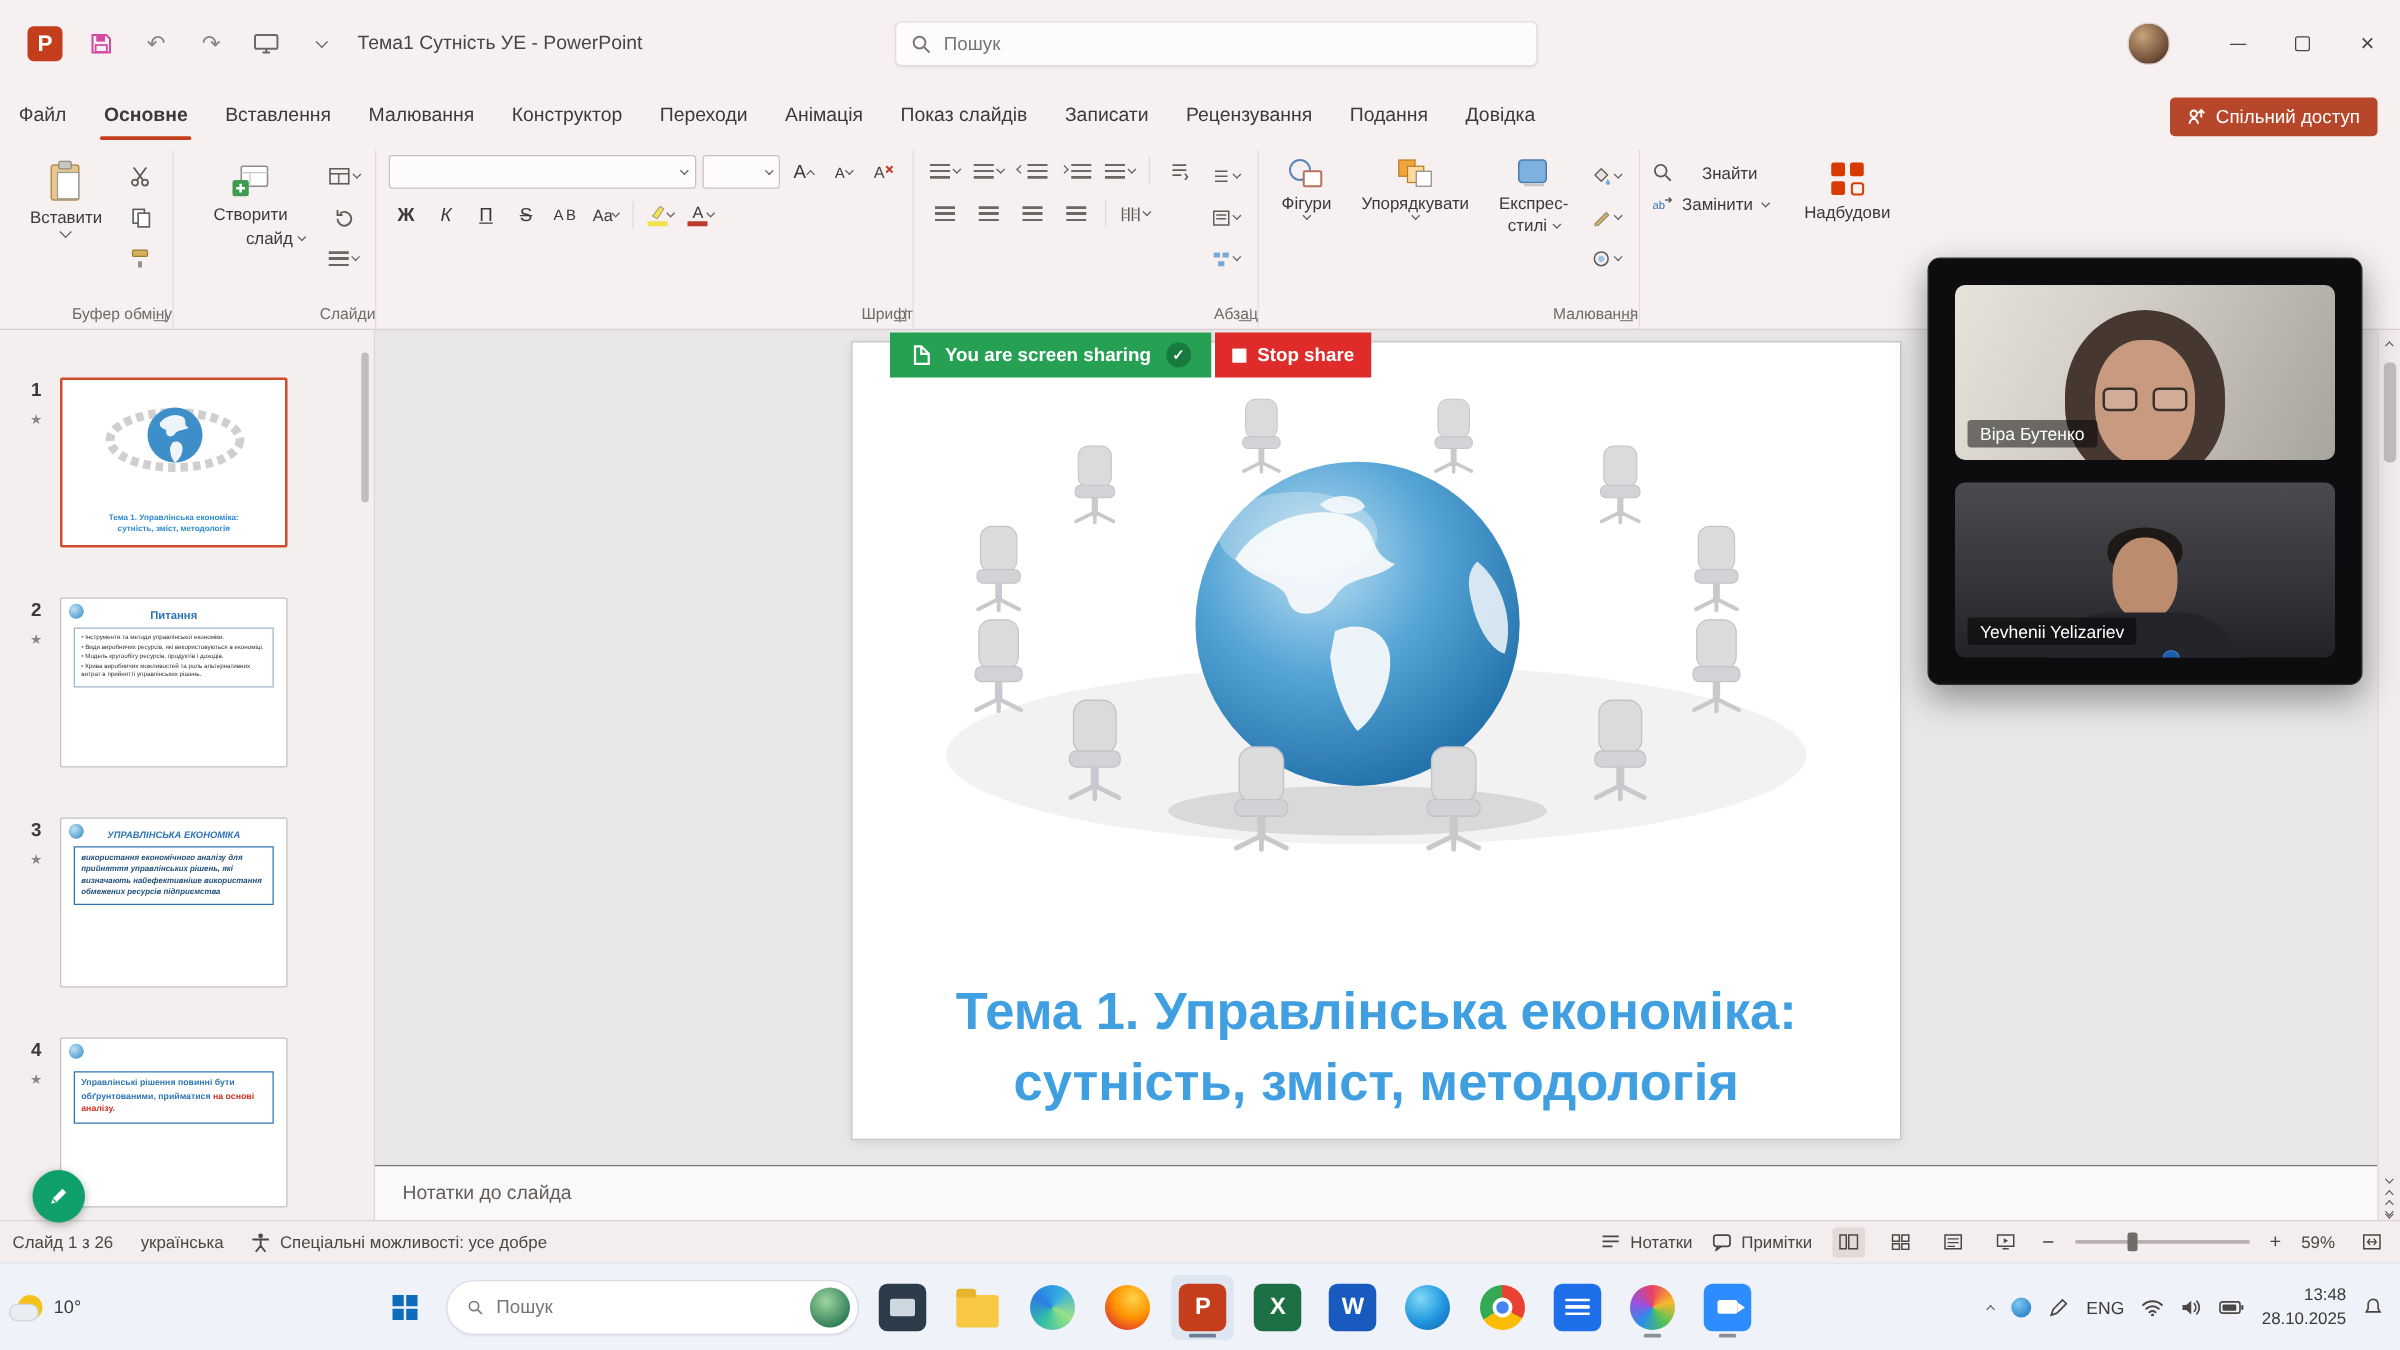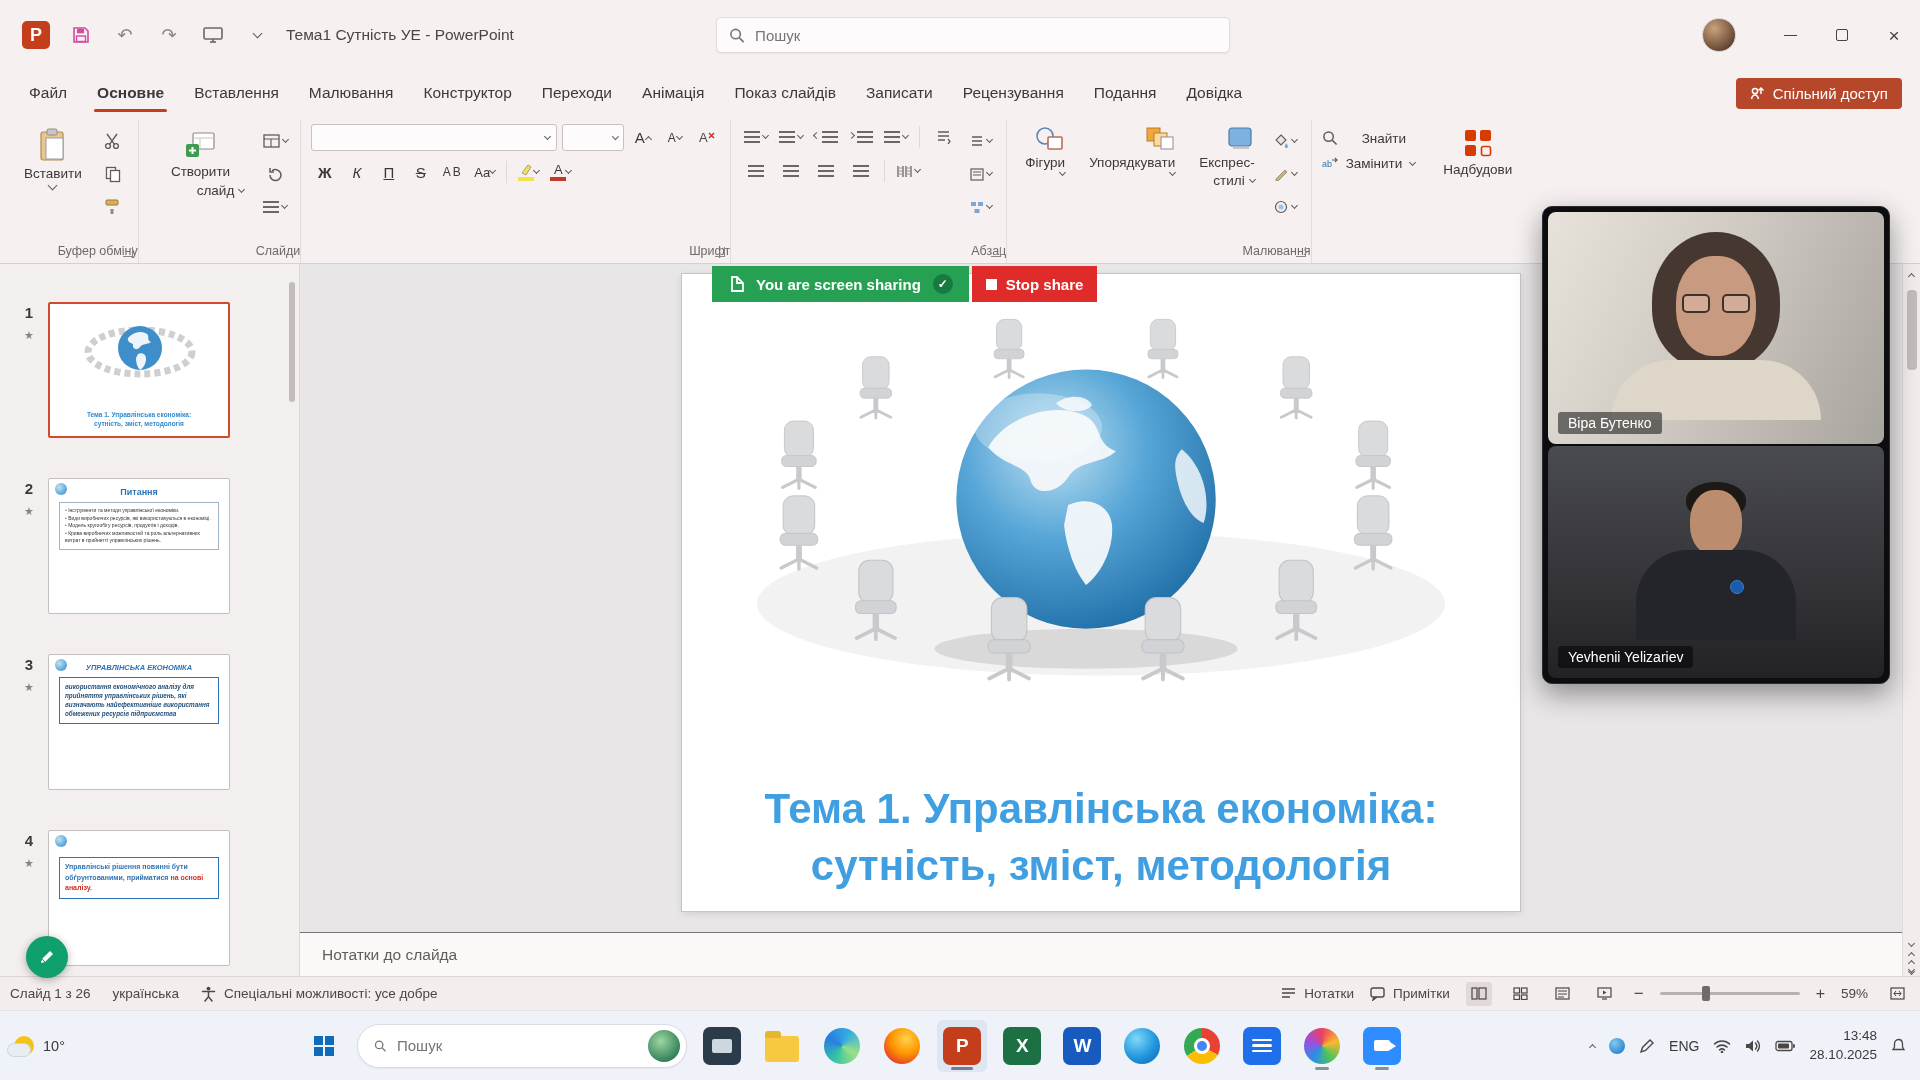--- a/index.html
+++ b/index.html
@@ -15,21 +15,21 @@
   .tb-search { position:absolute; left:716px; top:17px; width:514px; height:36px; background:#fdfbfb; border:1px solid #e3dbdb; border-radius:5px; display:flex; align-items:center; padding:0 12px; gap:10px; box-shadow:0 1px 2px rgba(0,0,0,.06); }
   .tb-search input { border:none; outline:none; background:transparent; font-size:15px; color:#616161; width:100%; font-family:"Liberation Sans",sans-serif; }
   .tb-right { position:absolute; right:0; top:0; height:70px; display:flex; align-items:center; }
   .avatar { width:34px; height:34px; border-radius:50%; background:radial-gradient(circle at 35% 30%, #c9a37b, #6b4a36 70%, #2f2018); border:1px solid #d8cfcf; margin-right:28px; }
   .winbtn { width:52px; height:70px; display:flex; align-items:center; justify-content:center; color:#444; }
   .min-glyph { width:13px; height:0; border-top:1.6px solid #444; display:inline-block; }
   .max-glyph { width:12px; height:12px; border:1.5px solid #444; border-radius:2px; display:inline-block; }
   .close-glyph { font-size:19px; line-height:1; }
 
   
-  .tabsrow { position:absolute; top:70px; left:0; right:0; height:46px; background:#f6f0f0; display:flex; align-items:stretch; padding-left:14px; }
+  .tabsrow { position:absolute; top:70px; left:0; right:0; height:46px; background:#f6f0f0; display:flex; align-items:stretch; }
   .rtab { padding:0 15px; display:flex; align-items:center; font-size:15.5px; color:#3b3a39; position:relative; white-space:nowrap; }
   .rtab.active { font-weight:bold; }
   .rtab.active::after { content:""; position:absolute; left:12px; right:12px; bottom:4px; height:3px; background:#c43e1c; border-radius:2px; }
   .share-btn { position:absolute; right:18px; top:8px; height:31px; background:#b7472a; color:#fff; border-radius:4px; display:flex; align-items:center; gap:8px; padding:0 14px; font-size:15px; }
 
   
   .ribbon { position:absolute; top:116px; left:0; right:0; height:148px; background:#f6f0f0; border-bottom:1px solid #d8d0d0; display:flex; align-items:stretch; padding:4px 6px 0 6px; }
   .rgroup { position:relative; border-right:1px solid #e4dcdc; padding:4px 10px 26px 10px; display:flex; gap:8px; }
   .glabel { position:absolute; bottom:5px; left:0; right:0; text-align:right; font-size:12.5px; color:#6d6a67; white-space:nowrap; }
   .launcher { position:absolute; bottom:6px; right:5px; width:10px; height:10px; border-right:1.4px solid #8a8684; border-bottom:1.4px solid #8a8684; }
@@ -45,21 +45,21 @@
   .chev.up { transform:rotate(-135deg); margin-top:3px; }
   .fbtn { min-width:27px; height:26px; display:flex; align-items:center; justify-content:center; font-size:15px; border-radius:3px; color:#3b3a39; }
   .fbtn.b { font-weight:bold; }
   .fbtn.i { font-style:italic; }
   .fbtn.u { text-decoration:underline; }
   .fbtn.s { text-decoration:line-through; }
   .bars { width:16px; height:12px; background:repeating-linear-gradient(to bottom,#6b6764 0 2px,transparent 2px 5px); }
   .colorbar { display:flex; flex-direction:column; align-items:center; line-height:1; }
   .colorbar .bar { width:16px; height:4px; margin-top:1px; }
   .vdiv { width:1px; background:#e0d8d8; align-self:stretch; margin:2px 3px; }
-  .dd-label-btn { display:flex; flex-direction:column; align-items:flex-end; gap:3px; padding:2px 8px; font-size:13.5px; color:#3b3a39; }
+  .dd-label-btn { display:flex; flex-direction:column; align-items:center; gap:3px; padding:2px 8px; font-size:13.5px; color:#3b3a39; }
 
   
   .workspace { position:absolute; top:264px; bottom:104px; left:0; right:0; background:#e9e6e7; }
   .thumbs { position:absolute; left:0; top:0; bottom:0; width:300px; background:#f4efef; border-right:1px solid #ddd6d6; overflow:hidden; }
   .thumb-row { display:flex; margin:40px 8px 0 10px; }
   .thumb-row:first-child { margin-top:38px; }
   .gutter { width:38px; text-align:center; padding-top:2px; }
   .tnum { font-size:15px; font-weight:bold; color:#3b3a39; }
   .tstar { color:#8a8684; font-size:11px; margin-top:8px; }
   .thumb { width:182px; height:136px; background:#fff; border:1px solid #c6bfbf; border-radius:2px; position:relative; overflow:hidden; }
@@ -91,21 +91,21 @@
 
   
   .share-banner { position:absolute; top:266px; left:712px; z-index:60; display:flex; gap:3px; font-size:15px; }
   .sb-green { background:#26a154; color:#fff; font-weight:bold; height:36px; display:flex; align-items:center; gap:12px; padding:0 16px; }
   .sb-shield { width:20px; height:20px; border-radius:50%; background:#187a3e; color:#fff; font-size:12px; display:flex; align-items:center; justify-content:center; }
   .sb-red { background:#e02b2b; color:#fff; font-weight:bold; height:36px; display:flex; align-items:center; gap:9px; padding:0 14px; }
   .stop-sq { width:11px; height:11px; border:2px solid #fff; background:#fff; }
 
   
   .zoom-panel { position:absolute; top:206px; right:30px; width:348px; z-index:70; background:#0d0d10; border:1px solid #2c2c30; border-radius:10px; padding:3px; box-shadow:0 10px 28px rgba(0,0,0,.4); }
-  .video { height:232px; border-radius:8px; position:relative; overflow:hidden; margin:2px;padding-left:33px; }
+  .video { height:140px; border-radius:8px; position:relative; overflow:hidden; margin:18px;padding-left:33px; }
   .video.v1 { background:linear-gradient(115deg,#e7e2da 0%, #cfcac2 45%, #a8a49e 100%); }
   .video.v2 { background:linear-gradient(180deg,#4a4b50 0%, #333338 60%, #232327 100%); }
   .name-tag { position:absolute; left:10px; bottom:10px; background:rgba(0,0,0,.5); color:#fff; font-size:14px; padding:3px 10px; border-radius:3px; }
   .p-abs { position:absolute; left:50%; transform:translateX(-50%); }
   .v1 .hair { top:20px; width:128px; height:138px; background:#463830; border-radius:52% 52% 46% 46%; }
   .v1 .face { top:44px; width:80px; height:100px; background:#c89a80; border-radius:46%; }
   .v1 .glasses { top:82px; width:68px; height:20px; display:flex; justify-content:space-between; }
   .v1 .lens { width:28px; height:19px; border:2.5px solid #3c322c; border-radius:5px; background:rgba(255,255,255,.18); }
   .v1 .body { top:148px; width:210px; height:60px; background:#ded6c8; border-radius:70px 70px 0 0; }
   .v2 .hair { top:36px; width:60px; height:36px; background:#1c1916; border-radius:50% 50% 42% 42%; }

